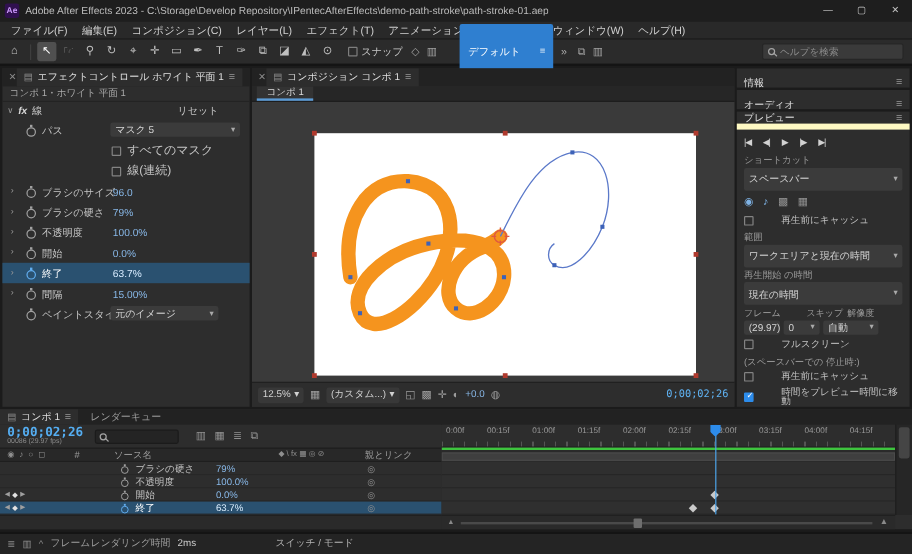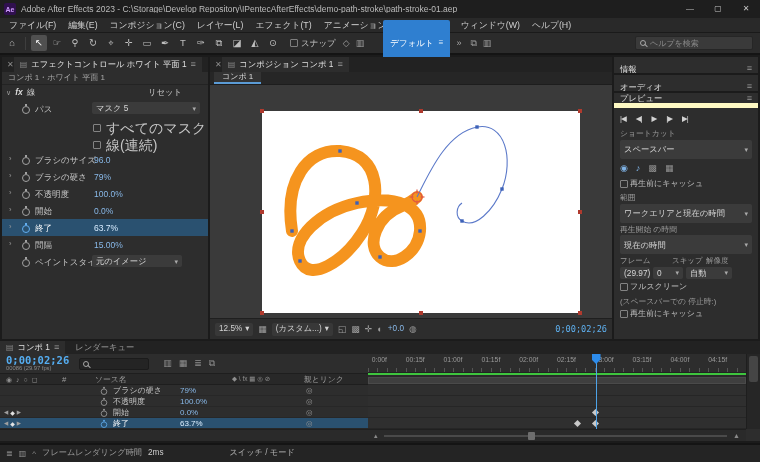--- a/index.html
+++ b/index.html
@@ -18,21 +18,21 @@
 .menu-item{padding:0 6px;font-size:8.8px;color:#d0d0d0}
 
 
 .toolbar{position:absolute;top:33px;left:0;width:760px;height:22px;background:#2b2b2b;display:flex;align-items:center;padding:0 3px;border-bottom:2px solid #141414}
 .tool{min-width:16px;height:16px;display:flex;align-items:center;justify-content:center;color:#bfbfbf;font-size:9.5px;border-radius:2px;margin:0 1px}
 .tool.active{background:#505050;color:#fff}
 .tb-sep{width:1px;height:13px;background:#3e3e3e;margin:0 4px}
 .tb-check{width:8px;height:8px;border:1px solid #7e7e7e;border-radius:1px;margin:0 3px 0 8px;flex:none}
 .tb-label{font-size:8.5px;color:#c8c8c8;margin-right:4px}
 .tb-icon{color:#9f9f9f;font-size:9px;margin:0 3px}
-.ws-tab{margin-left:16px;background:#2f7fd0;color:#fff;font-size:8.5px;padding:19px 7px;border-radius:2px;display:flex;gap:5px;align-items:center}
+.ws-tab{margin-left:16px;background:#2f7fd0;color:#fff;font-size:8.5px;padding:19px 7px;border-radius:2px;display:flex;gap:16px;align-items:center}
 .ws-menu{color:#dbe9f7;font-size:8px}
 .tb-overflow{color:#aaa;margin:0 6px;font-size:9px}
 .searchbox{margin-left:auto;margin-right:4px;width:118px;height:14px;background:#3a3a3a;border:1px solid #262626;border-radius:2px;display:flex;align-items:center;padding:0 4px;gap:4px}
 .mag{width:6px;height:6px;border:1px solid #a5a5a5;border-radius:50%;position:relative;flex:none}
 .mag::after{content:"";position:absolute;width:4px;height:1px;background:#a5a5a5;right:-3px;bottom:-1px;transform:rotate(45deg)}
 .searchbox input{flex:1;min-width:0;background:transparent;border:0;outline:0;color:#bbb;font-size:8px;font-family:inherit}
 .searchbox input::placeholder{color:#8d8d8d}
 
 
 .panel{position:absolute;background:#2d2d2d}
@@ -62,21 +62,21 @@
 .sw{position:absolute;left:20px;top:4px;width:8px;height:9px}
 .sw::before{content:"";position:absolute;left:0;top:2px;width:6px;height:6px;border:1px solid #a2a2a2;border-radius:50%}
 .sw::after{content:"";position:absolute;top:0;left:3px;width:2px;height:2px;background:#a2a2a2}
 .sw.on::before{border-color:#62aef0}
 .sw.on::after{background:#62aef0}
 .ec-label{position:absolute;left:33px;top:5px;font-size:8.5px;color:#c6c6c6}
 .ec-value{position:absolute;left:92px;top:5px;font-size:8.5px;color:#88b8e8}
 .sel .ec-value{color:#d8ecff}.sel .ec-label{color:#fff}
 .ec-dd{position:absolute;left:90px;right:8px;top:2px}
 .ec-dd2{position:absolute;left:90px;width:90px;top:2px}
-.ec-check{position:absolute;left:91px;top:4px;display:flex;align-items:center;gap:5px;font-size:14px;color:#c6c6c6}
+.ec-check{position:absolute;left:91px;top:4px;display:flex;align-items:center;gap:5px;font-size:10px;color:#c6c6c6}
 .swatch{position:absolute;left:91px;top:4px;width:24px;height:9px;border:1px solid #101010;background:#f5941e}
 .eyedrop{position:absolute;left:123px;top:4px;color:#c0c0c0;font-size:8px}
 
 
 #comp{left:210px;top:57px;width:402px;height:282px}
 .viewer-tabs{height:13px;background:#262626;display:flex;align-items:stretch;padding-left:4px;border-bottom:1px solid #1d1d1d}
 .viewer-tab{font-size:8px;color:#ddd;background:#333;padding:0 8px;display:flex;align-items:center;border-bottom:2px solid #5b9bd5}
 .viewport{position:relative;height:233px;background:#3a3a3a;overflow:hidden}
 .canvas{position:absolute;left:52px;top:26px;width:318px;height:202px;background:#fff}
 .canvas svg{position:absolute;inset:0;overflow:visible}
@@ -93,21 +93,21 @@
 .collapsed-header{display:flex;align-items:flex-end;padding:0 6px;height:100%}
 #preview{left:614px;top:93px;width:144px;height:246px}
 .pv-head{height:15px;display:flex;align-items:center;padding:0 6px;border-bottom:5px solid #fef9c3}
 .pv-body{padding:2px 6px 0 6px;display:flex;flex-direction:column}
 .pv-transport{display:flex;gap:10px;align-items:center;height:17px;color:#d2d2d2;font-size:7.5px;letter-spacing:-1px}
 .pv-label{font-size:7.8px;color:#9b9b9b;margin:3px 0 2px}
 .pv-dd{height:19px}
 .pv-icons{display:flex;gap:8px;align-items:center;height:15px;margin-top:2px}
 .pv-icon{font-size:9px;color:#8f8f8f}
 .pv-icon.on{color:#7fb3e6}
-.pv-check{display:flex;gap:2px;align-items:center;min-height:13px;font-size:8px;color:#c2c2c2;margin-top:2px}
+.pv-check{display:flex;gap:23px;align-items:center;min-height:13px;font-size:8px;color:#c2c2c2;margin-top:2px}
 .pv-3l{display:flex;margin-top:3px}
 .pv-3l span{font-size:7.5px;color:#9b9b9b}
 .pv-3l span:nth-child(1){width:52px}.pv-3l span:nth-child(2){width:34px}.pv-3l span:nth-child(3){width:40px}
 .pv-3d{display:flex;gap:3px;margin-top:2px}
 .pv-3d .dd:nth-child(1){width:30px}.pv-3d .dd:nth-child(2){width:30px}.pv-3d .dd:nth-child(3){width:46px}
 .pv-note{font-size:7.8px;color:#9b9b9b;margin-top:4px}
 
 
 #tl{position:absolute;left:0;top:341px;width:760px;height:100px;background:#2d2d2d}
 .tl-tabs{height:13px;background:#222;display:flex;align-items:stretch}
@@ -441,20 +441,24 @@
       </div>
       <div class="pv-check">
         <span class="cbox"></span>
         <span>フルスクリーン</span>
       </div>
       <div class="pv-note">(スペースバーでの 停止時:)</div>
       <div class="pv-check">
         <span class="cbox"></span>
         <span>再生前にキャッシュ</span>
       </div>
+      <div class="pv-check">
+        <span class="cbox checked"></span>
+        <span>時間をプレビュー時間に移動</span>
+      </div>
     </div>
   </div>
 
   <div id="tl">
     <div class="tl-tabs">
       <div class="tl-tab">
         <span class="picon">▤</span>
         <span class="ptitle">コンポ 1</span>
         <span class="pmenu">≡</span>
       </div>

